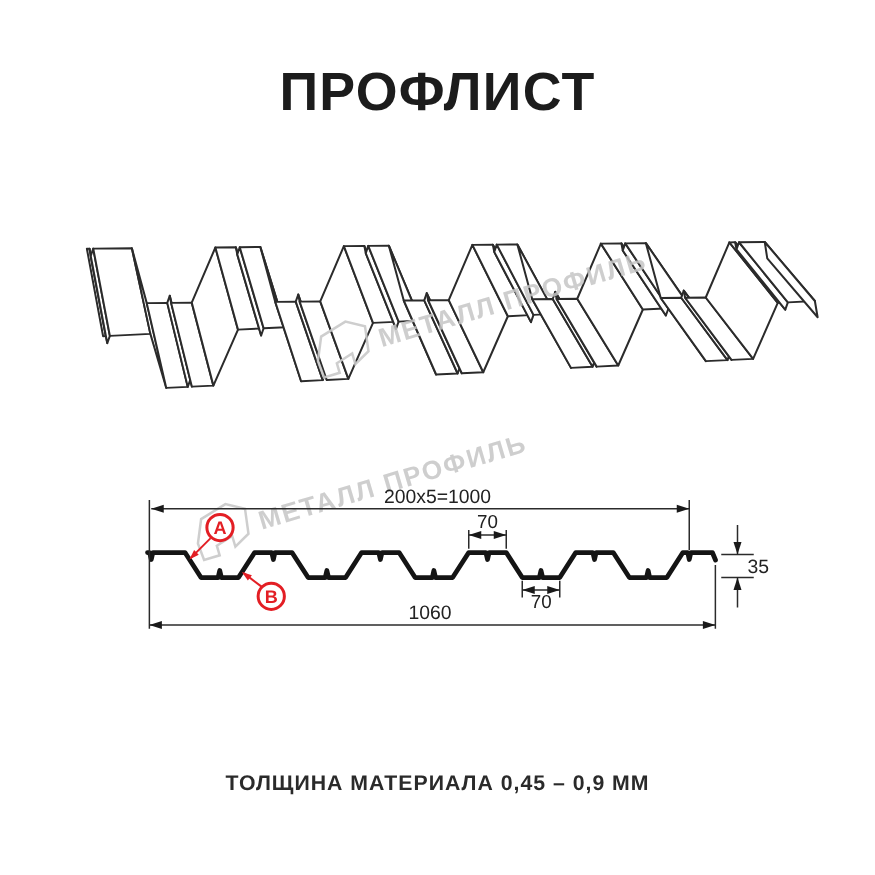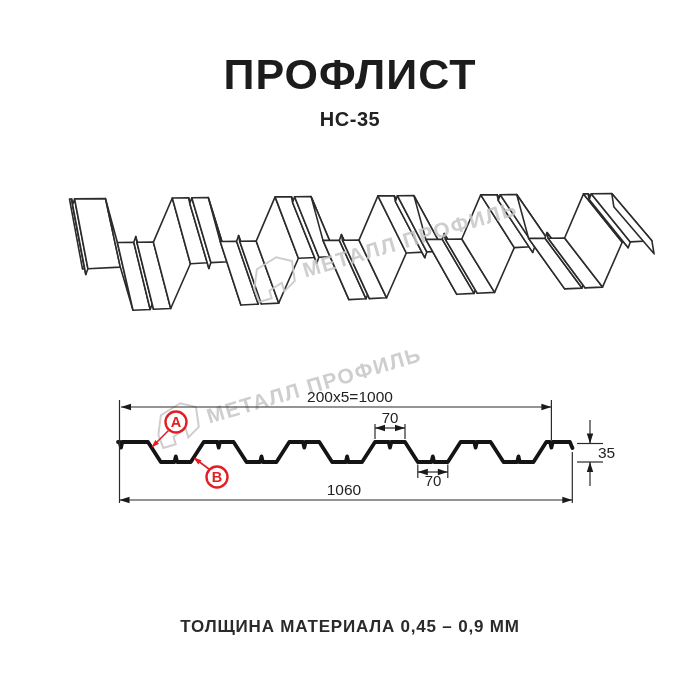--- a/index.html
+++ b/index.html
@@ -17,21 +17,20 @@
   .wm-text{font-family:"Liberation Sans",sans-serif;font-weight:bold;fill:#c6c6c6;opacity:.85;}
   .wm-logo{fill:none;stroke:#c9c9c9;stroke-width:2;opacity:.9;}
   .red-label{font-weight:bold;text-anchor:middle;font-family:"Liberation Sans",sans-serif;}
 </style>
 </head>
 <body>
 
 <div class="page">
 
   <div class="title">ПРОФЛИСТ</div>
-  <div class="subtitle">НС-35</div>
 
   <svg width="700" height="700" viewBox="0 0 700 700">
 
     <g id="sheet3d">
         <polygon points="69.5,199.0 71.6,199.0 84.7,268.9 82.5,269.0" fill="#fff" stroke="#2b2b2b" stroke-width="1.6" stroke-linejoin="round"></polygon>
         <polygon points="71.6,199.0 72.6,204.7 85.8,274.5 84.7,268.9" fill="#fff" stroke="#2b2b2b" stroke-width="1.6" stroke-linejoin="round"></polygon>
         <polygon points="72.6,204.7 74.6,198.9 87.9,268.7 85.8,274.5" fill="#fff" stroke="#2b2b2b" stroke-width="1.6" stroke-linejoin="round"></polygon>
         <polygon points="74.6,198.9 105.5,198.6 120.3,267.1 87.9,268.7" fill="#fff" stroke="#2b2b2b" stroke-width="1.6" stroke-linejoin="round"></polygon>
         <polygon points="105.5,198.6 117.4,242.5 133.0,310.3 120.3,267.1" fill="#fff" stroke="#2b2b2b" stroke-width="1.6" stroke-linejoin="round"></polygon>
         <polygon points="117.4,242.5 133.8,242.3 150.2,309.5 133.0,310.3" fill="#fff" stroke="#2b2b2b" stroke-width="1.6" stroke-linejoin="round"></polygon>

